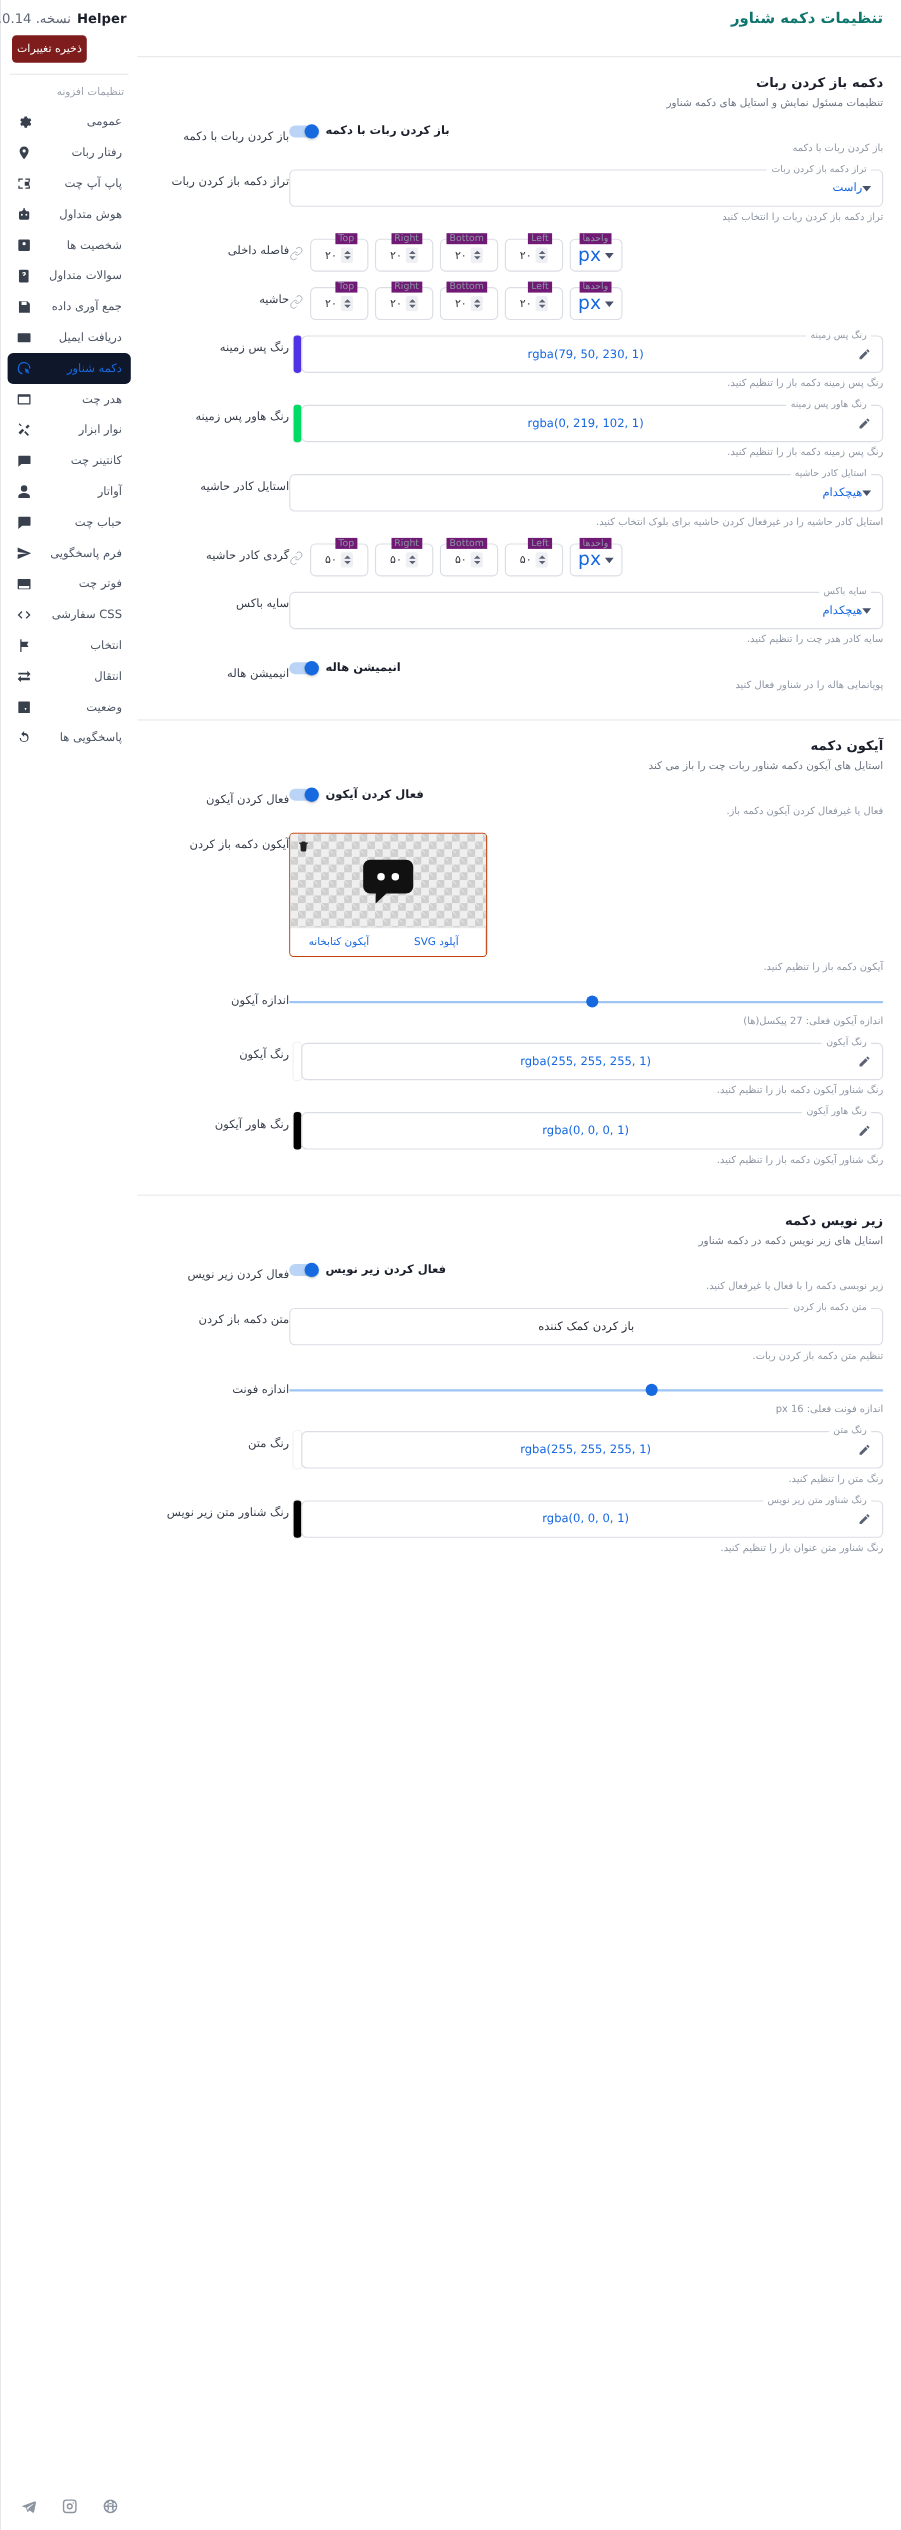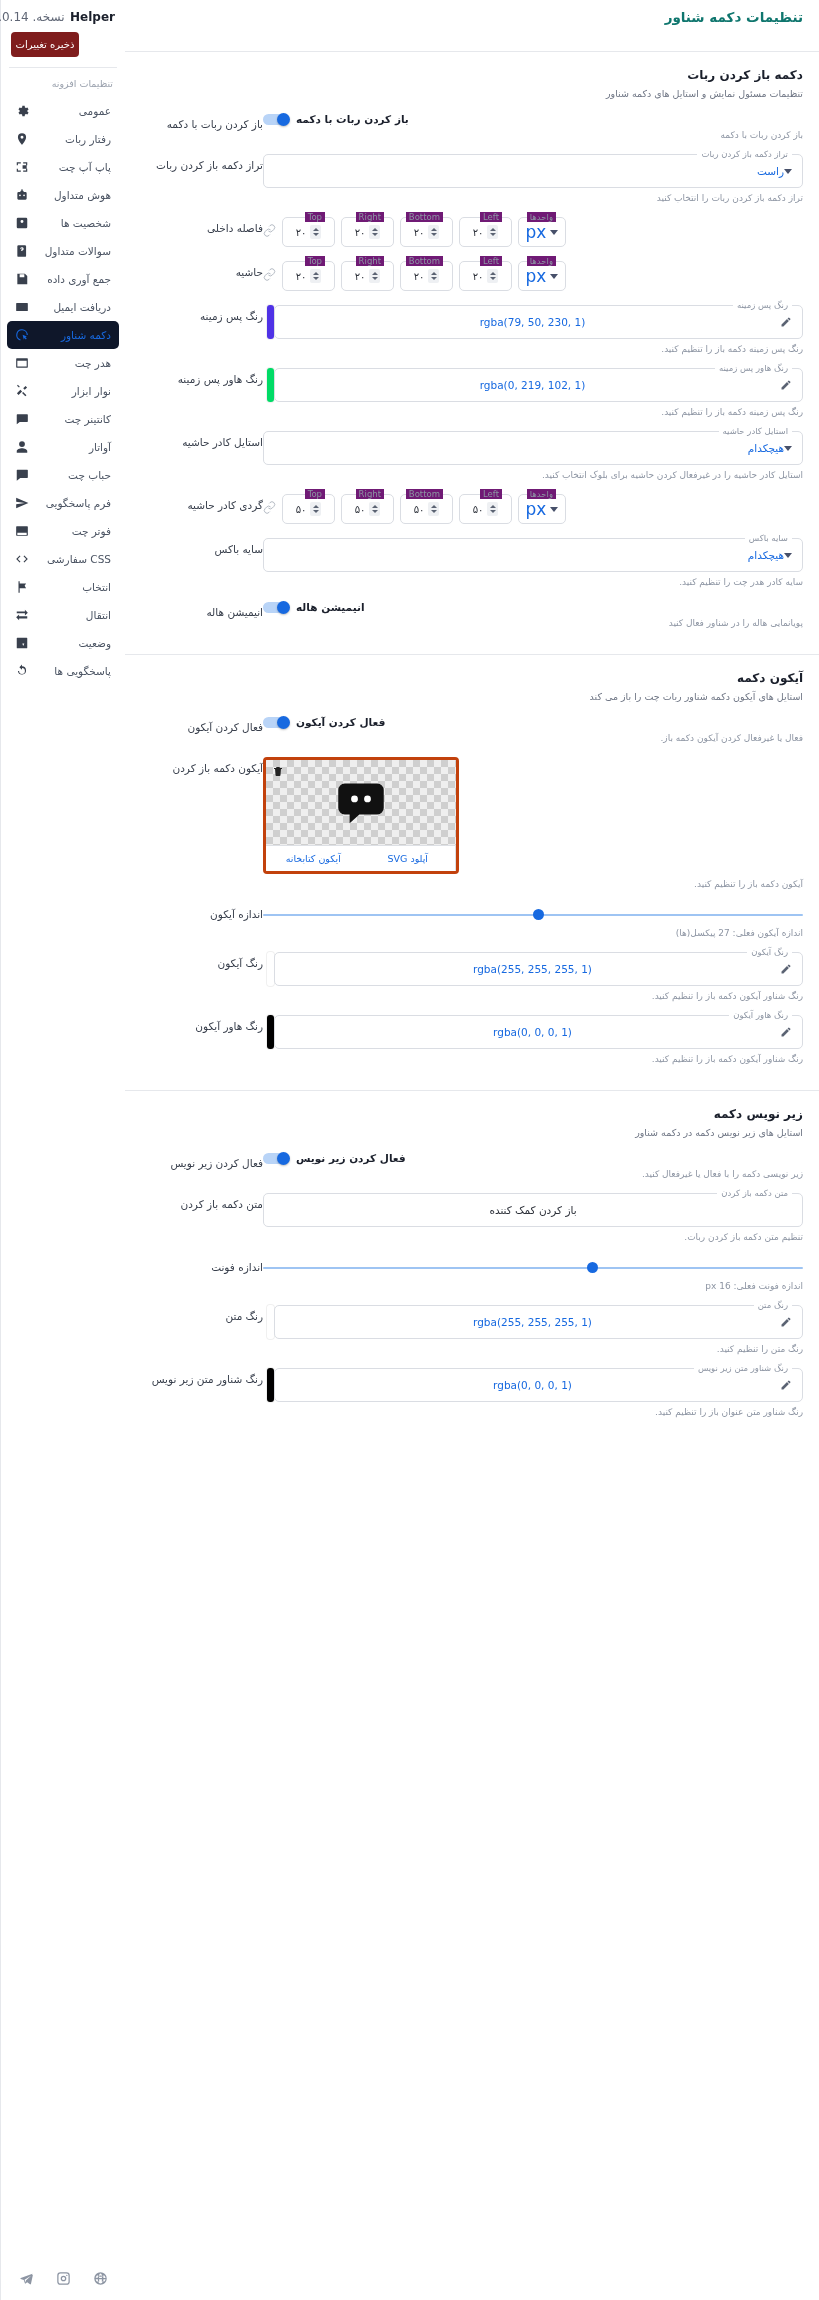--- a/index.html
+++ b/index.html
@@ -112,21 +112,21 @@
   .swatch { width:7px; height:34px; border-radius:3px; flex:0 0 7px; margin-right:0; margin-left:4px;
             box-shadow:0 0 0 1px rgba(0,0,0,.06); }
   .colorbox { position:relative; flex:1; border:1px solid #dadde3; border-radius:5px; height:34px;
               display:flex; flex-direction:row-reverse; align-items:center; padding:0 10px; background:#fff; }
   .color-legend { position:absolute; top:-6px; right:10px; background:#fff; padding:0 4px;
                   font-size:8.5px; color:#8d95a3; }
   .color-val { flex:1; text-align:center; font-size:10.5px; color:#1769e0; }
   .pencil svg { width:12px; height:12px; fill:#5b6373; display:block; }
 
   
-  .upload-card { border:3px solid #c2410c; border-radius:4px; overflow:hidden; width:196px; margin-right:auto; }
+  .upload-card { border:1px solid #c2410c; border-radius:4px; overflow:hidden; width:180px; margin-right:auto; }
   .upload-prev {
     height:85px; position:relative;
     background-image:
       linear-gradient(45deg,#cfcfcf 25%,transparent 25%,transparent 75%,#cfcfcf 75%),
       linear-gradient(45deg,#cfcfcf 25%,transparent 25%,transparent 75%,#cfcfcf 75%);
     background-size:14px 14px; background-position:0 0,7px 7px; background-color:#efefef;
     display:flex; align-items:center; justify-content:center;
   }
   .trash { position:absolute; top:5px; left:6px; color:#222; }
   .trash svg { width:12px; height:12px; fill:currentColor; display:block; }

